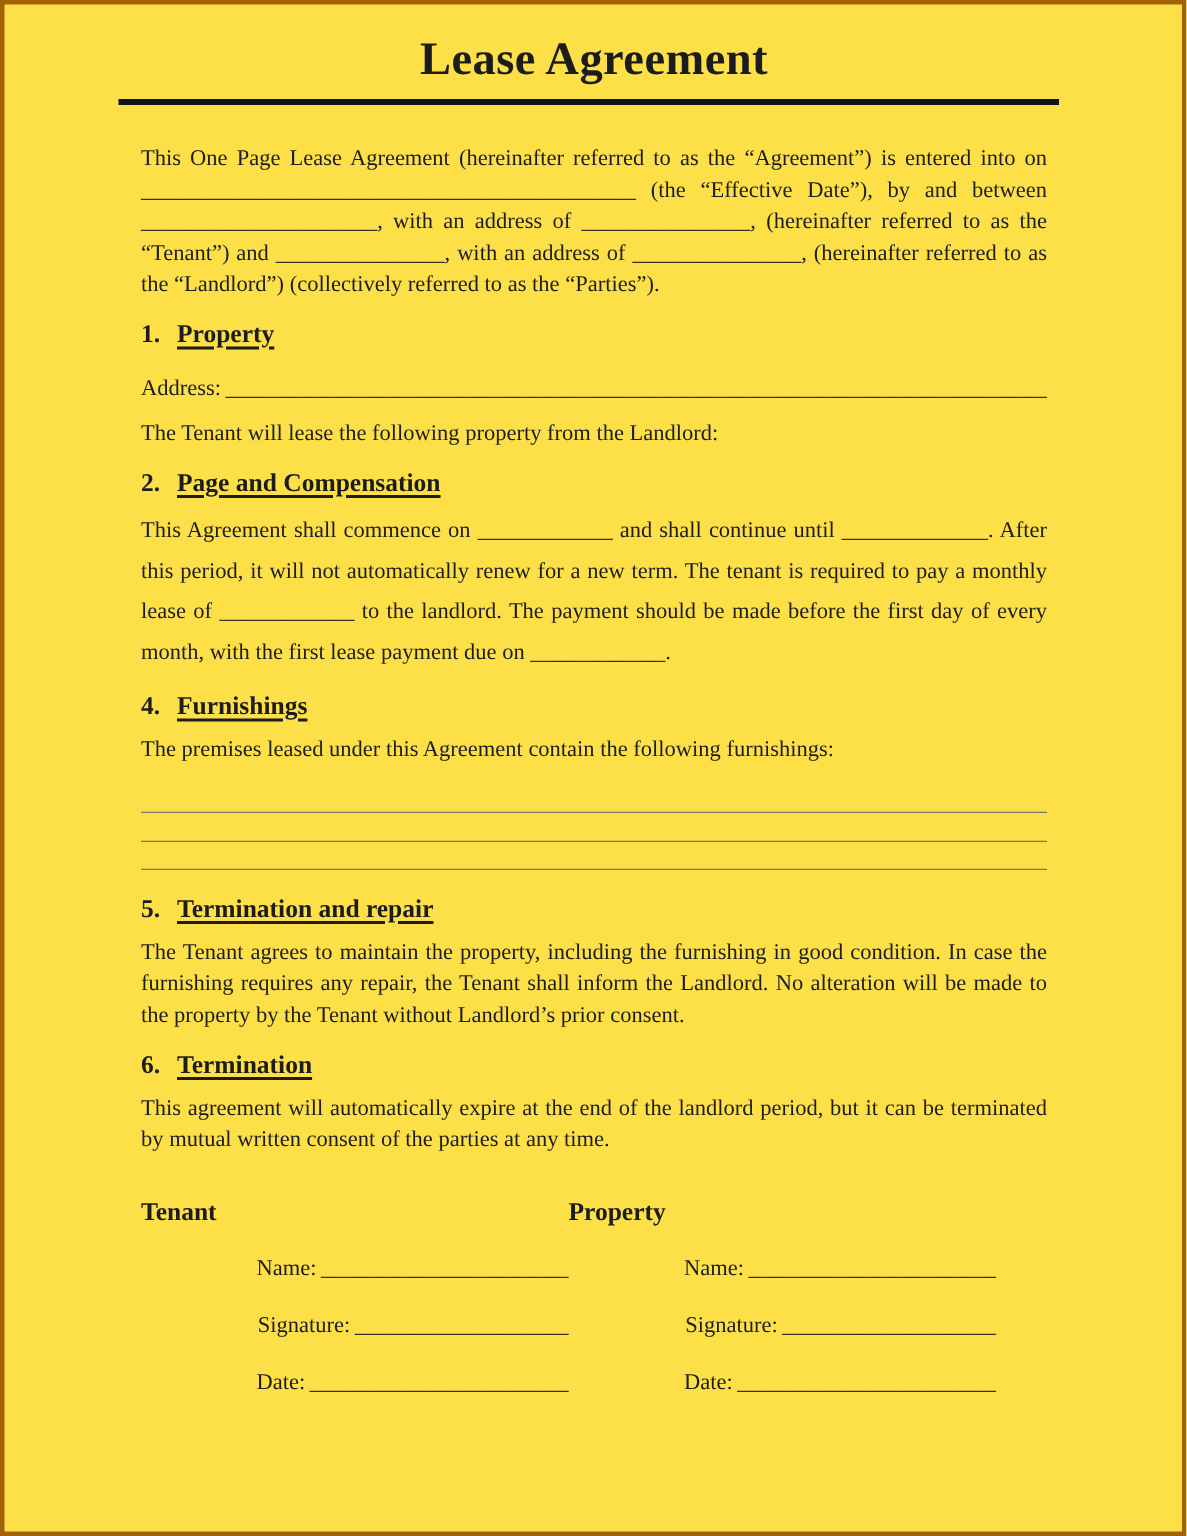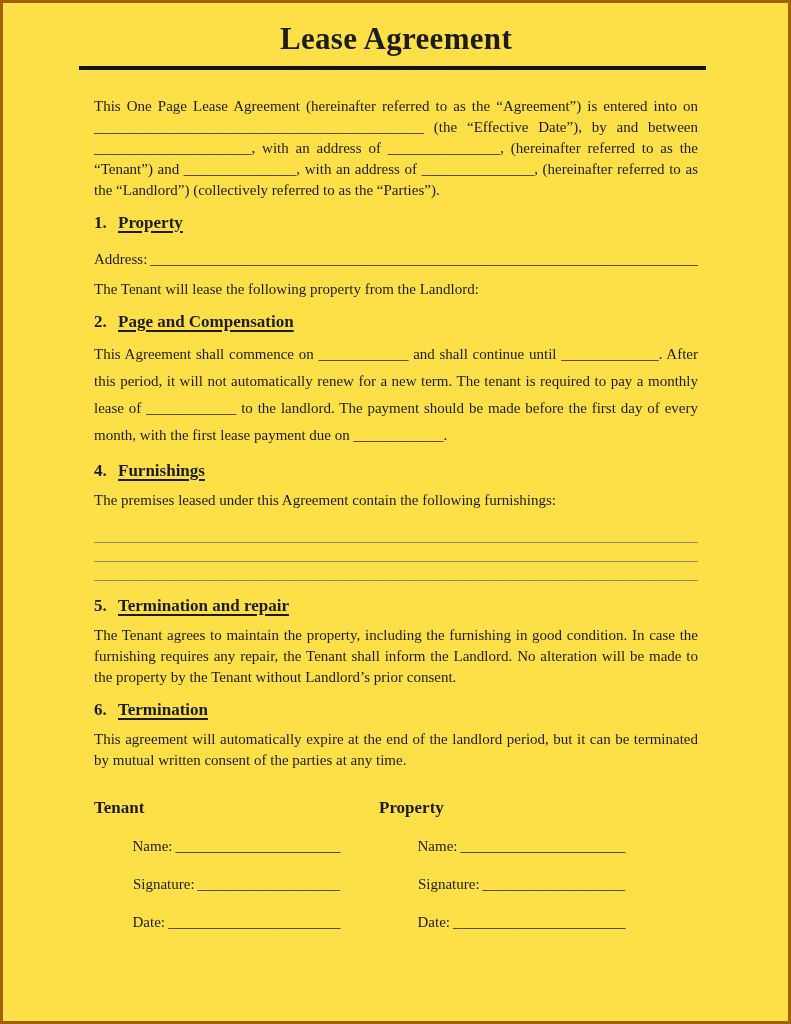--- a/index.html
+++ b/index.html
@@ -64,21 +64,21 @@
     overflow:hidden;
   }
   .sig-block{display:flex;margin-top:26px;}
   .sig-col{width:285px;}
   .sig-col h3{
     margin:0;
     font-size:17px;
     font-weight:bold;
     line-height:22px;
   }
-  .sig-row{margin-top:17px;line-height:21px;text-align:center;}
+  .sig-row{margin-top:17px;line-height:21px;text-align:right;}
   b{font-weight:normal;}
 </style>
 </head>
 <body>
 
 <div class="page">
 
   <h1>Lease Agreement</h1>
   <div class="title-rule"></div>
 

